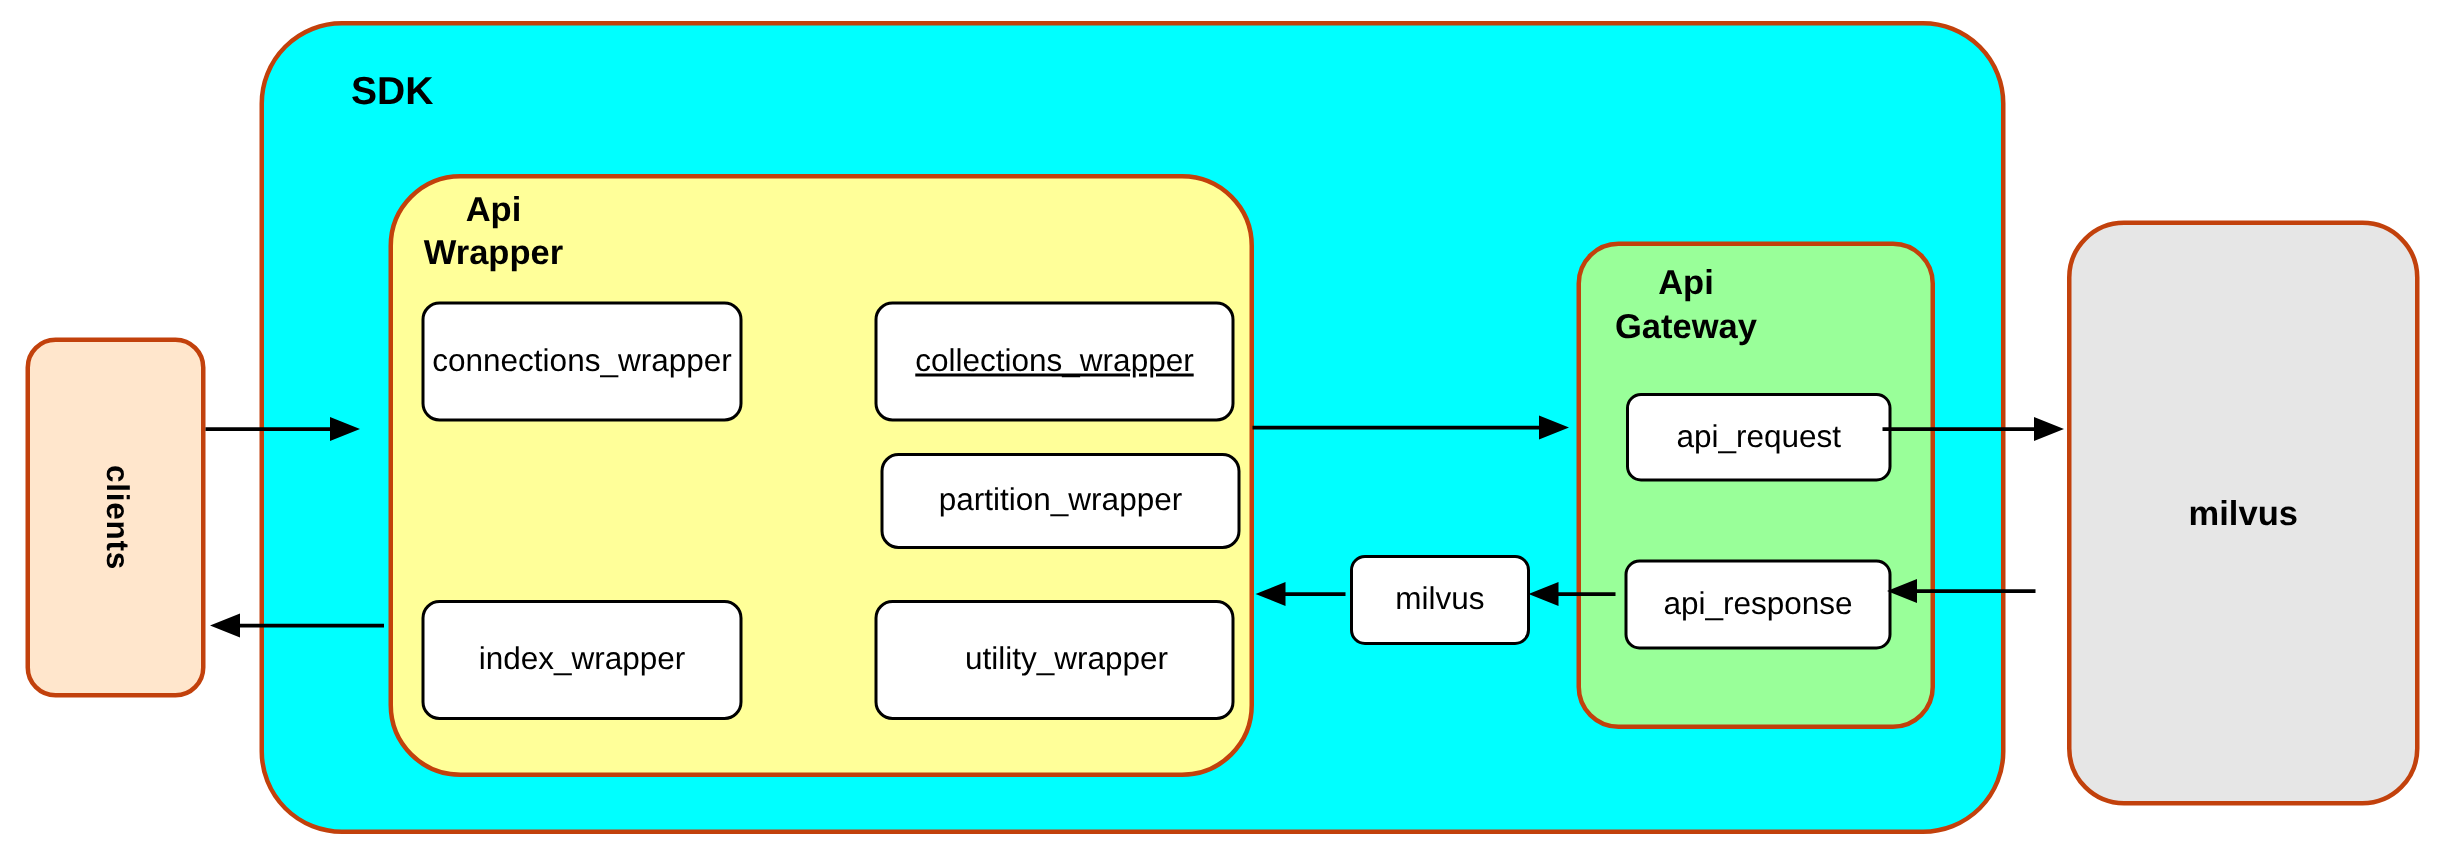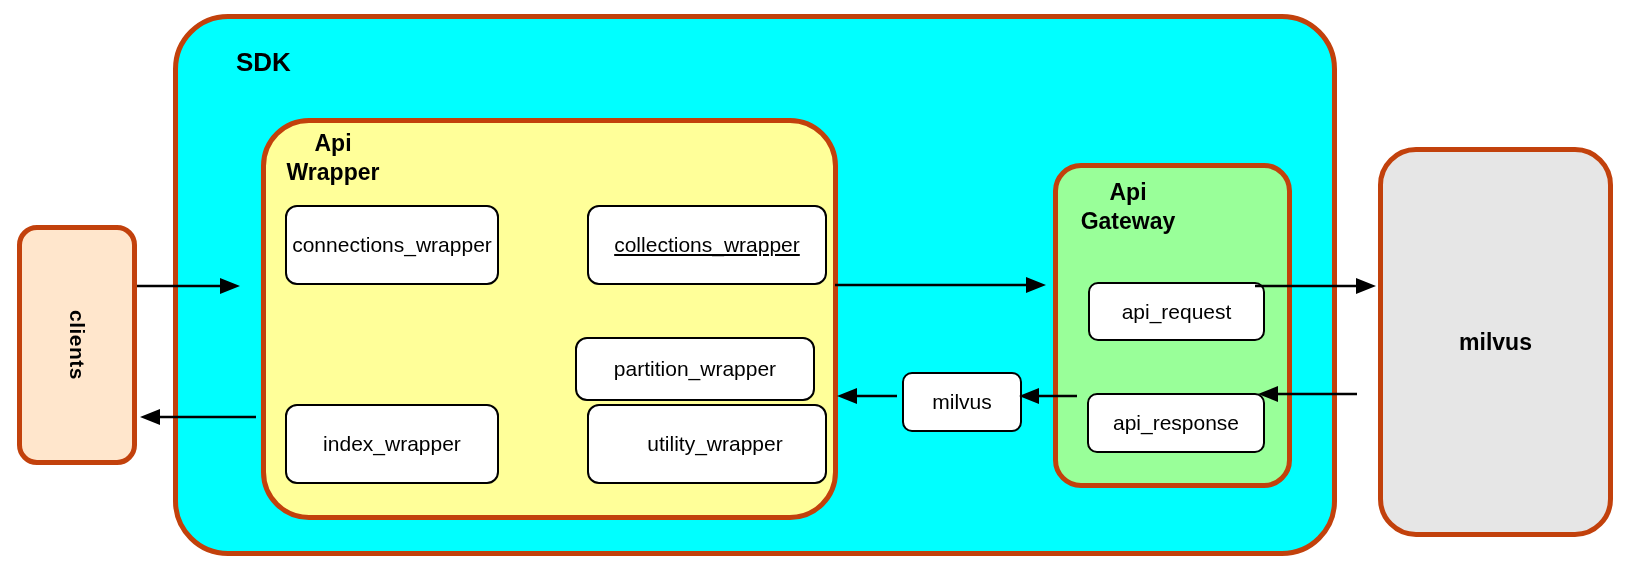--- a/index.html
+++ b/index.html
@@ -1,21 +1,21 @@
 <!DOCTYPE html>
 <html style="--sdk-fill: #00ffff; --api-wrapper-fill: #ffff99; --api-gateway-fill: #99ff99; --clients-fill: #ffe6cc; --milvus-fill: #e6e6e6; --node-fill: #ffffff; --stroke: #000000;"><head>
 <meta charset="utf-8">
 <style>
   * { margin:0; padding:0; box-sizing:border-box; }
   html,body { background:#ffffff; }
   body { font-family:"Liberation Sans", sans-serif; color:#000; }
 
   .canvas { position:relative; width:1634px; height:574px; background:#ffffff; overflow:hidden; }
 
-  .box { position:absolute; border:5px solid #c2410c; }
+  .box { position:absolute; border:3px solid #c2410c; }
   .center { display:flex; align-items:center; justify-content:center; }
 
   
   .clients { left:17px; top:225px; width:120px; height:240px;
              background:var(--clients-fill,#ffe6cc); border-radius:20px; }
   .clients .rot { transform:rotate(90deg); font-weight:bold; font-size:21px; letter-spacing:0.5px; white-space:nowrap; }
 
   
   .sdk { left:173px; top:14px; width:1164px; height:542px;
          background:var(--sdk-fill,#00ffff); border-radius:55px; }
@@ -25,35 +25,35 @@
   .api-wrapper { left:83px; top:99px; width:577px; height:402px;
                  background:var(--api-wrapper-fill,#ffff99); border-radius:48px; }
   .aw-label { position:absolute; left:12px; top:6px; width:110px; text-align:center;
               font-weight:bold; font-size:23px; line-height:1.25; }
 
   .module { position:absolute; background:var(--node-fill,#ffffff); border:2.5px solid #000;
             border-radius:12px; font-size:21px; }
   .m1 { left:19px;  top:82px;  width:214px; height:80px;text-align:right; }
   .m2 { left:321px; top:82px;  width:240px; height:80px;text-decoration:underline; }
   .m3 { left:19px;  top:183px; width:214px; height:80px; }
-  .m4 { left:309px; top:183px; width:240px; height:64px;margin-top:31px; }
+  .m4 { left:325px; top:183px; width:240px; height:64px; }
   .m5 { left:19px;  top:281px; width:214px; height:80px; }
   .m6 { left:321px; top:281px; width:240px; height:80px;padding-left:16px; }
 
   
   .checker { left:724px; top:353px; width:120px; height:60px;
              background:var(--node-fill,#ffffff); border:2.5px solid #000; border-radius:10px; font-size:21px; }
 
   
   .api-gateway { left:875px; top:144px; width:239px; height:325px;
                  background:var(--api-gateway-fill,#99ff99); border-radius:28px; }
   .ag-label { position:absolute; left:5px; top:10px; width:130px; text-align:center;
               font-weight:bold; font-size:23px; line-height:1.25; }
   .gw-node { position:absolute; background:var(--node-fill,#ffffff); border:2.5px solid #000;
-             border-radius:10px; font-size:21px;margin-top:16px; }
+             border-radius:10px; font-size:21px; }
   .gw-request  { left:30px; top:98px;  width:177px; height:59px; }
   .gw-response { left:29px; top:209px; width:178px; height:60px; }
 
   
   .milvus { left:1378px; top:147px; width:235px; height:390px;
             background:var(--milvus-fill,#e6e6e6); border-radius:38px; font-weight:bold; font-size:23px; }
 
   
   .arrows { position:absolute; left:0; top:0; width:1634px; height:574px; pointer-events:none; z-index:20; }
 </style>

